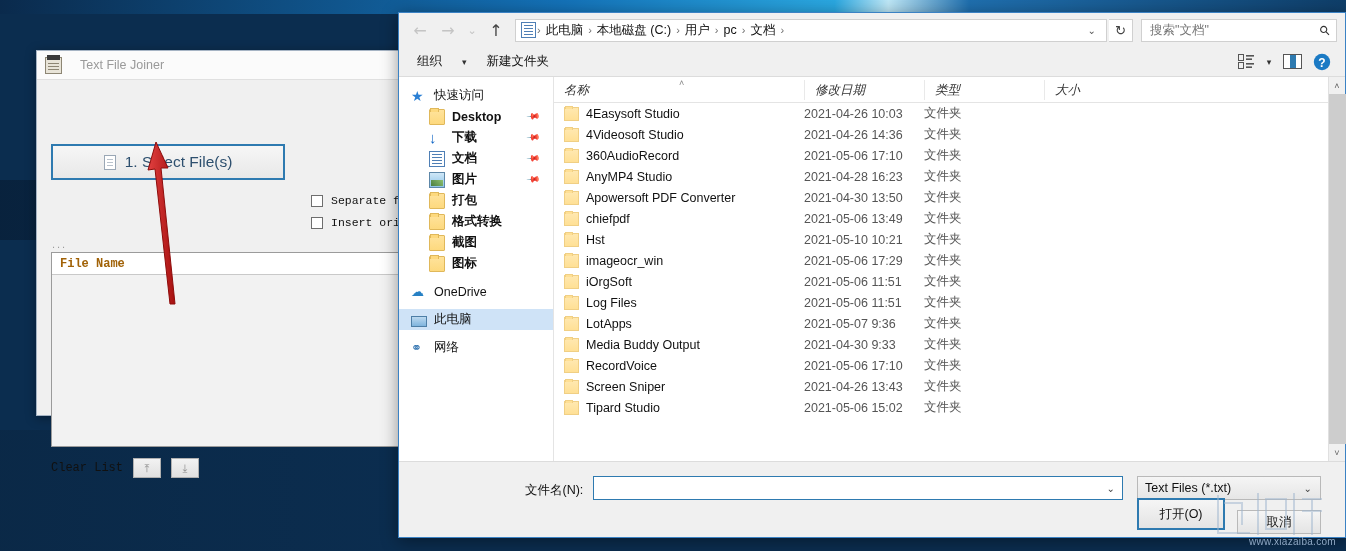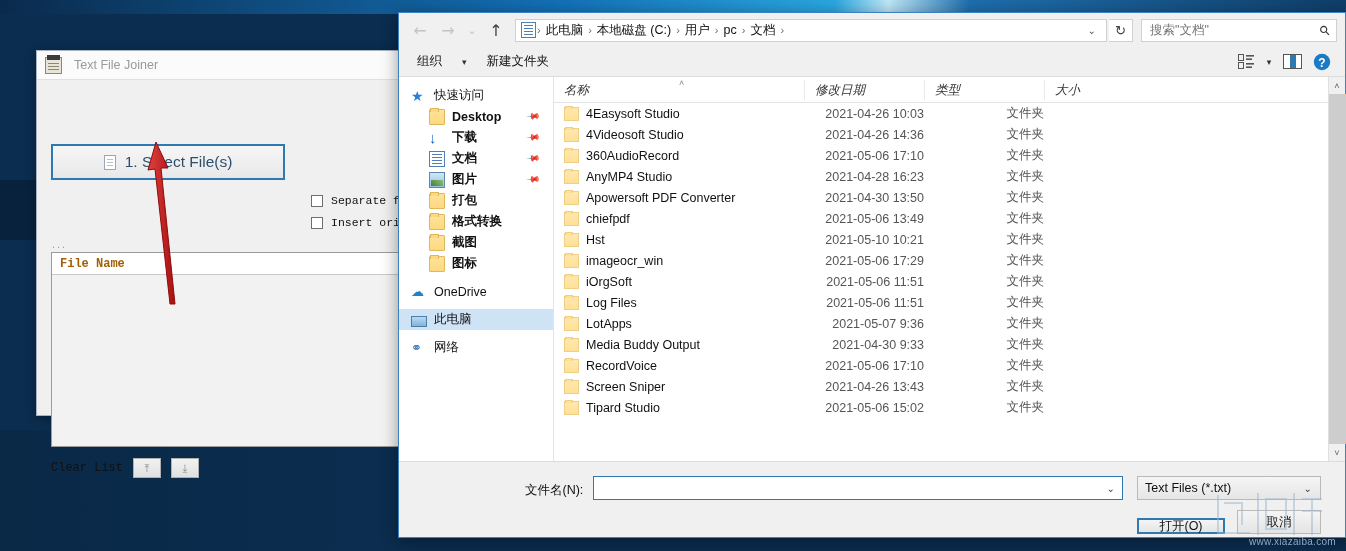--- a/index.html
+++ b/index.html
@@ -32,21 +32,21 @@
   
   #tfj {
     position: absolute; left: 36px; top: 50px;
     width: 394px; height: 366px;
     background: #f0f0f0;
     border: 1px solid #a6b4c4;
     box-shadow: 0 2px 10px rgba(0,0,0,.35);
   }
   #tfj-title {
     height: 29px; background: #fbfbfb; border-bottom: 1px solid #e0e0e0;
-    display: flex; align-items: center; padding-left: 8px; gap: 12px;
+    display: flex; align-items: center; padding-left: 8px; gap: 18px;
   }
   #tfj-icon {
     width: 17px; height: 17px; position: relative;
     background: #e8e4d8; border: 1px solid #8d8674;
   }
   #tfj-icon::before {
     content:""; position:absolute; left:1px; top:-3px; width:13px; height:5px;
     background:#3a3a3a;
   }
   #tfj-icon::after {
@@ -210,21 +210,21 @@
   #colhead { height: 26px; display:flex; align-items:center; border-bottom:1px solid #e4e4e4; position:relative; flex:none;}
   .col { font-size: 12.5px; color:#333; padding-left: 10px; border-left:1px solid #e9e9e9; height:20px; line-height:20px;font-style:italic;}
   .col:first-child { border-left:none; }
   .c-name { width: 250px; }
   .c-date { width: 120px; }
   .c-type { width: 120px; }
   .c-size { width: 100px; }
   #sort-caret { position:absolute; left: 125px; top: 1px; font-size: 9px; color:#8a8a8a; }
 
   #rows { flex:1; overflow:hidden; position:relative; }
-  .frow { height: 21px; display:flex; align-items:center; cursor:pointer;text-align:right; }
+  .frow { height: 21px; display:flex; align-items:center; cursor:pointer; }
   .f-name { width: 250px; display:flex; align-items:center; gap:7px; padding-left: 10px; font-size:12.5px; color:#111; }
   .f-ic { width: 15px; height: 14px; flex:none; position:relative;
           background: linear-gradient(180deg,#ffe8b0,#ffe095); border:1px solid #f0cf84; }
   .f-ic::before{content:"";position:absolute;left:0;top:-2px;width:6px;height:2px;background:#ffe095;border:1px solid #f0cf84;border-bottom:none;}
   .f-date { width: 120px; font-size: 12.5px; color:#555; }
   .f-type { width: 120px; font-size: 12.5px; color:#555; }
   .f-size { width: 100px; font-size: 12.5px; color:#555; }
 
   #vscroll {
     width: 17px; background:#f0f0f0; border-left:1px solid #e0e0e0;
@@ -246,21 +246,21 @@
   }
   #fn-caret { font-size: 10px; color:#444; padding: 0 7px; cursor:pointer; }
   #filter-sel {
     position:absolute; left: 738px; top: 14px; width: 184px; height: 24px;
     background: linear-gradient(180deg,#f5f5f5,#e6e6e6); border: 1px solid #b9b9b9;
     display:flex; align-items:center; cursor:pointer;
   }
   #filter-text { flex:1; padding-left: 7px; font-size: 12.5px; color:#111; }
   #filter-caret { font-size: 10px; color:#444; padding: 0 8px; }
   #open-btn {
-    position:absolute; left: 738px; top: 56px; width: 88px; height: 16px;
+    position:absolute; left: 738px; top: 36px; width: 88px; height: 32px;
     background: linear-gradient(180deg,#f5f5f5,#e4e4e4); border: 2px solid #2e7ab0;
     display:flex; align-items:center; justify-content:center; font-size: 12.5px; color:#111; cursor:pointer;
   }
   #cancel-btn {
     position:absolute; left: 838px; top: 48px; width: 84px; height: 24px;
     background: linear-gradient(180deg,#f5f5f5,#e4e4e4); border: 1px solid #b9b9b9;
     display:flex; align-items:center; justify-content:center; font-size: 12.5px; color:#111; cursor:pointer;
   }
 
   

